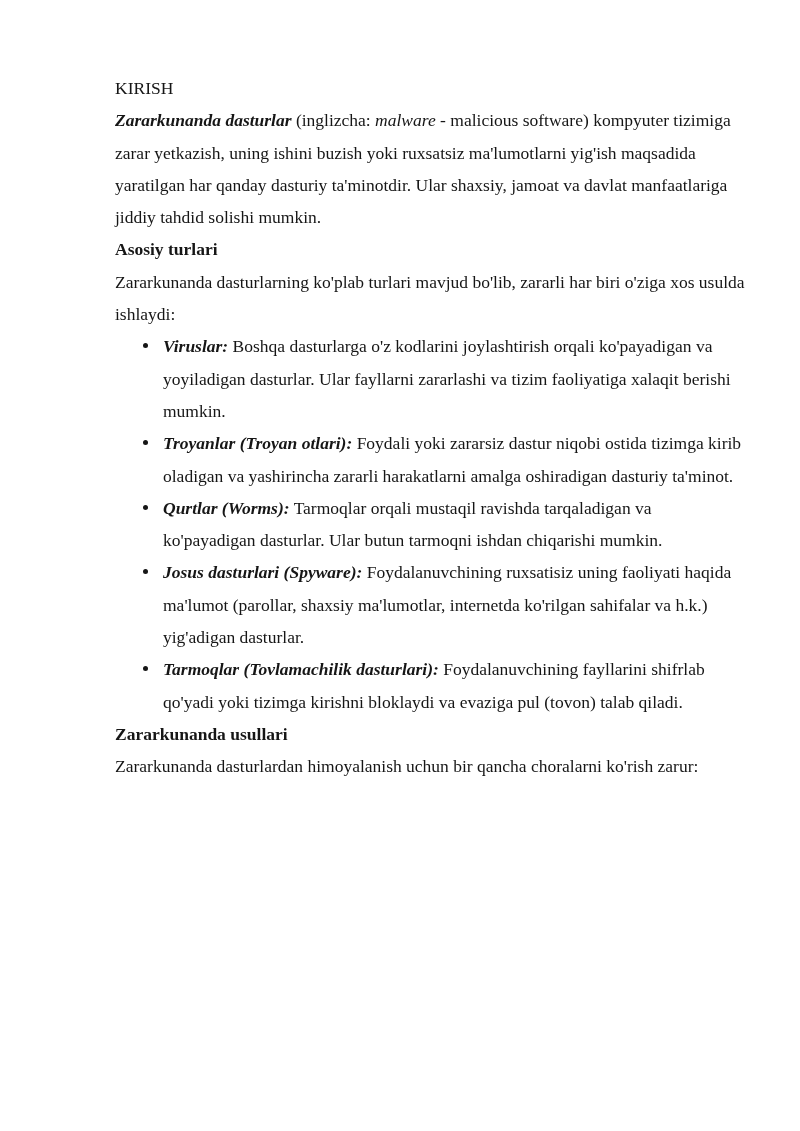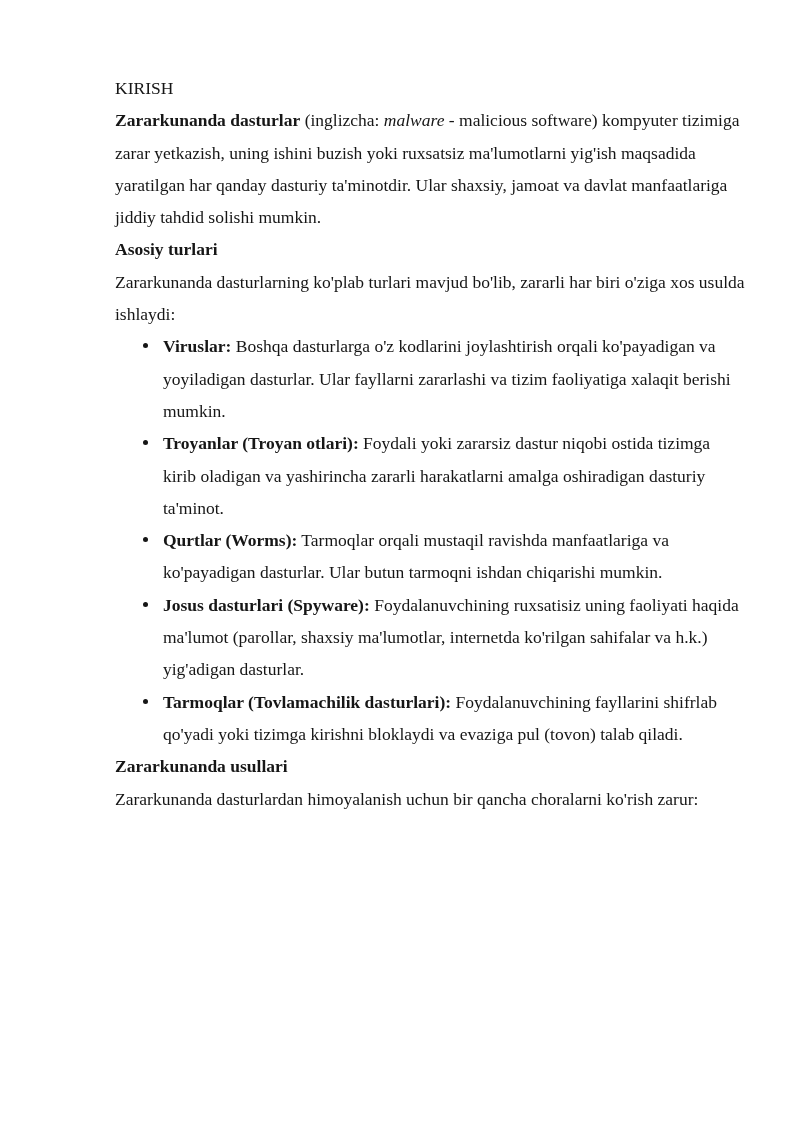--- a/index.html
+++ b/index.html
@@ -22,21 +22,21 @@
     background: #ffffff;
   }
   .line, .para, .bullet-item {
     margin: 0;
     font-size: 17.5px;
     line-height: 32.3px;
     font-weight: 400;
     text-align: left;
   }
   .bold { font-weight: 700; }
-  b.term { font-weight: 700; }
+  b.term { font-weight: 700; font-style: italic; }
   i.italic-term { font-style: italic; }
   ul.bullets {
     margin: 0;
     padding: 0;
     list-style: none;
   }
   li.bullet-item {
     position: relative;
     padding-left: 48px;
   }
@@ -59,21 +59,21 @@
 
   <p class="para"><b class="term">Zararkunanda dasturlar</b><span> (inglizcha: </span><i class="italic-term">malware</i><span> - malicious software) kompyuter tizimiga zarar yetkazish, uning ishini buzish yoki ruxsatsiz ma'lumotlarni yig'ish maqsadida yaratilgan har qanday dasturiy ta'minotdir. Ular shaxsiy, jamoat va davlat manfaatlariga jiddiy tahdid solishi mumkin.</span></p>
 
   <p class="para bold">Asosiy turlari</p>
 
   <p class="para">Zararkunanda dasturlarning ko'plab turlari mavjud bo'lib, zararli har biri o'ziga xos usulda ishlaydi:</p>
 
   <ul class="bullets">
     <li class="bullet-item"><span class="marker"></span><b class="term">Viruslar:</b><span> Boshqa dasturlarga o'z kodlarini joylashtirish orqali ko'payadigan va yoyiladigan dasturlar. Ular fayllarni zararlashi va tizim faoliyatiga xalaqit berishi mumkin.</span></li>
     <li class="bullet-item"><span class="marker"></span><b class="term">Troyanlar (Troyan otlari):</b><span> Foydali yoki zararsiz dastur niqobi ostida tizimga kirib oladigan va yashirincha zararli harakatlarni amalga oshiradigan dasturiy ta'minot.</span></li>
-    <li class="bullet-item"><span class="marker"></span><b class="term">Qurtlar (Worms):</b><span> Tarmoqlar orqali mustaqil ravishda manfaatlariga va ko'payadigan dasturlar. Ular butun tarmoqni ishdan chiqarishi mumkin.</span></li>
+    <li class="bullet-item"><span class="marker"></span><b class="term">Qurtlar (Worms):</b><span> Tarmoqlar orqali mustaqil ravishda tarqaladigan va ko'payadigan dasturlar. Ular butun tarmoqni ishdan chiqarishi mumkin.</span></li>
     <li class="bullet-item"><span class="marker"></span><b class="term">Josus dasturlari (Spyware):</b><span> Foydalanuvchining ruxsatisiz uning faoliyati haqida ma'lumot (parollar, shaxsiy ma'lumotlar, internetda ko'rilgan sahifalar va h.k.) yig'adigan dasturlar.</span></li>
     <li class="bullet-item"><span class="marker"></span><b class="term">Tarmoqlar (Tovlamachilik dasturlari):</b><span> Foydalanuvchining fayllarini shifrlab qo'yadi yoki tizimga kirishni bloklaydi va evaziga pul (tovon) talab qiladi.</span></li>
   </ul>
 
   <p class="para bold">Zararkunanda usullari</p>
 
   <p class="para">Zararkunanda dasturlardan himoyalanish uchun bir qancha choralarni ko'rish zarur:</p>
 
 
 </div>

